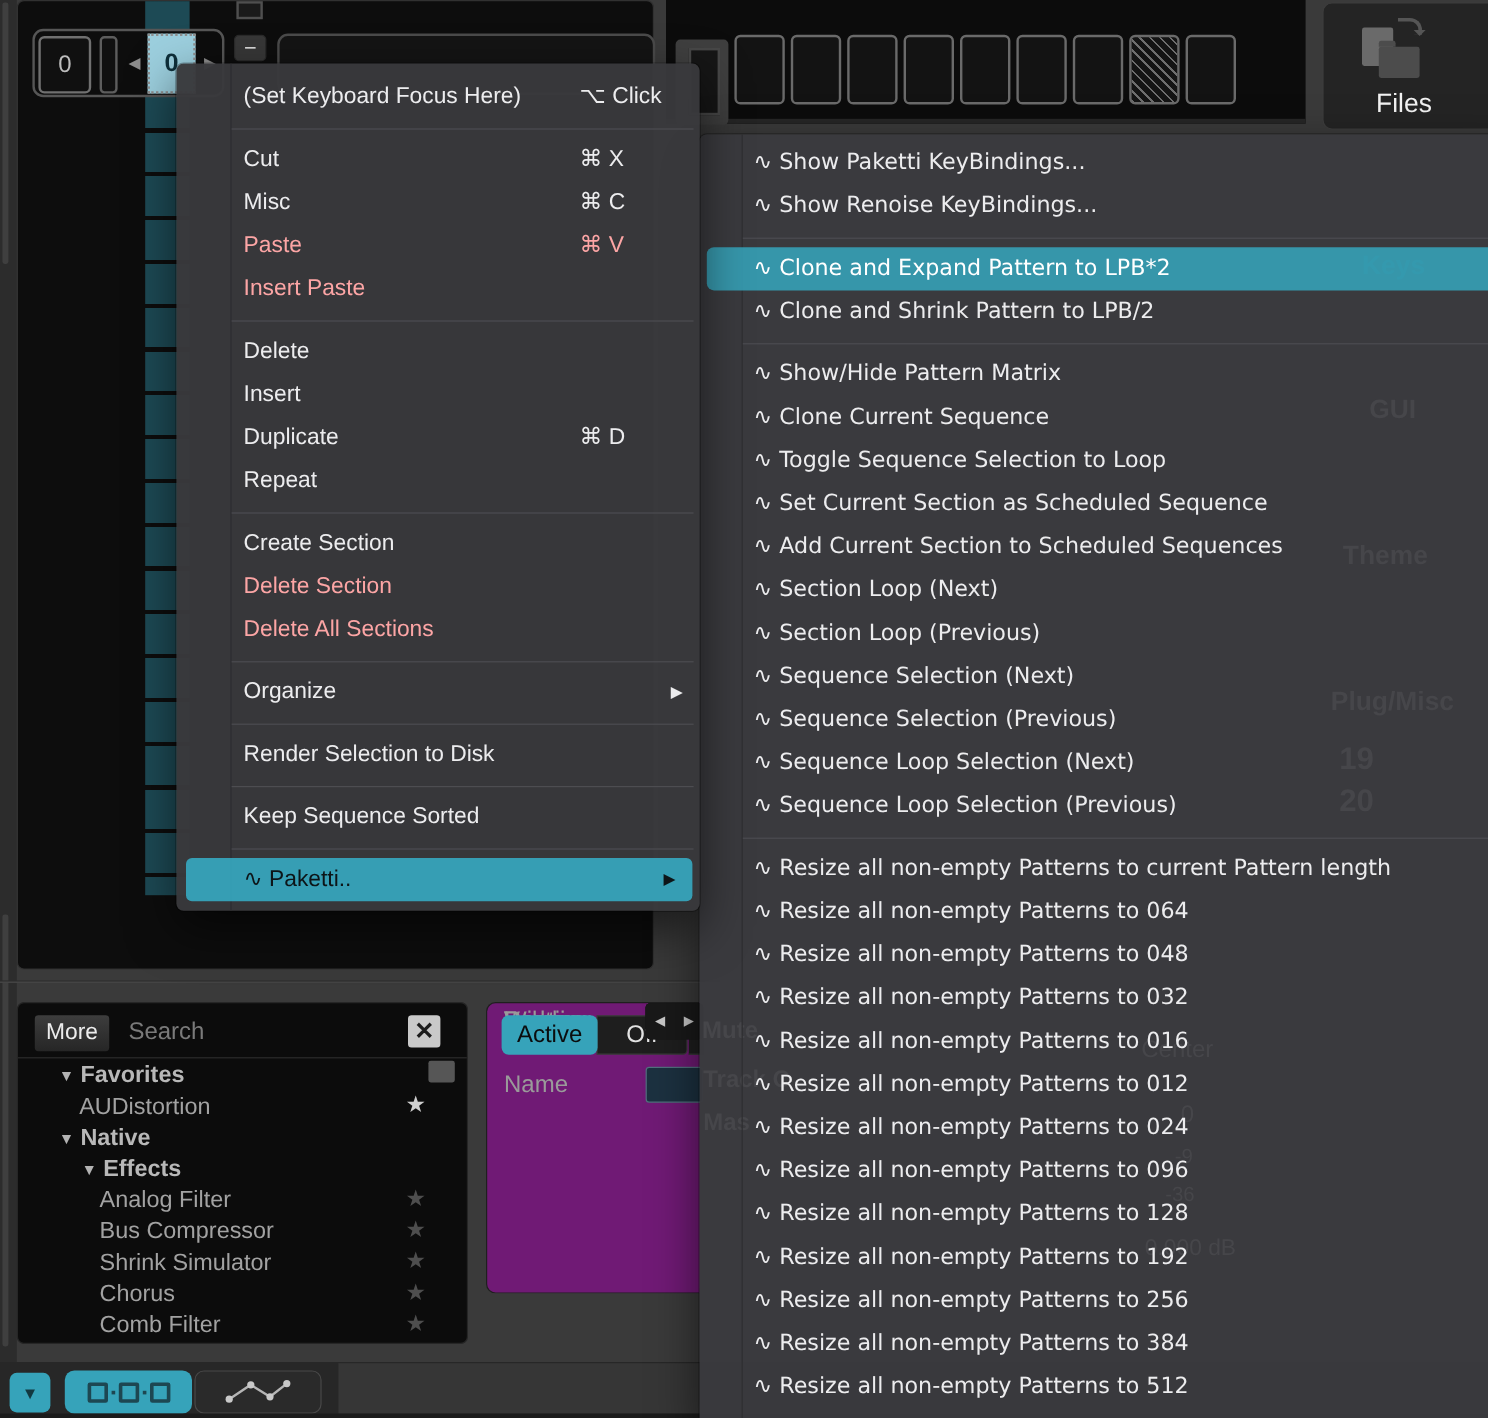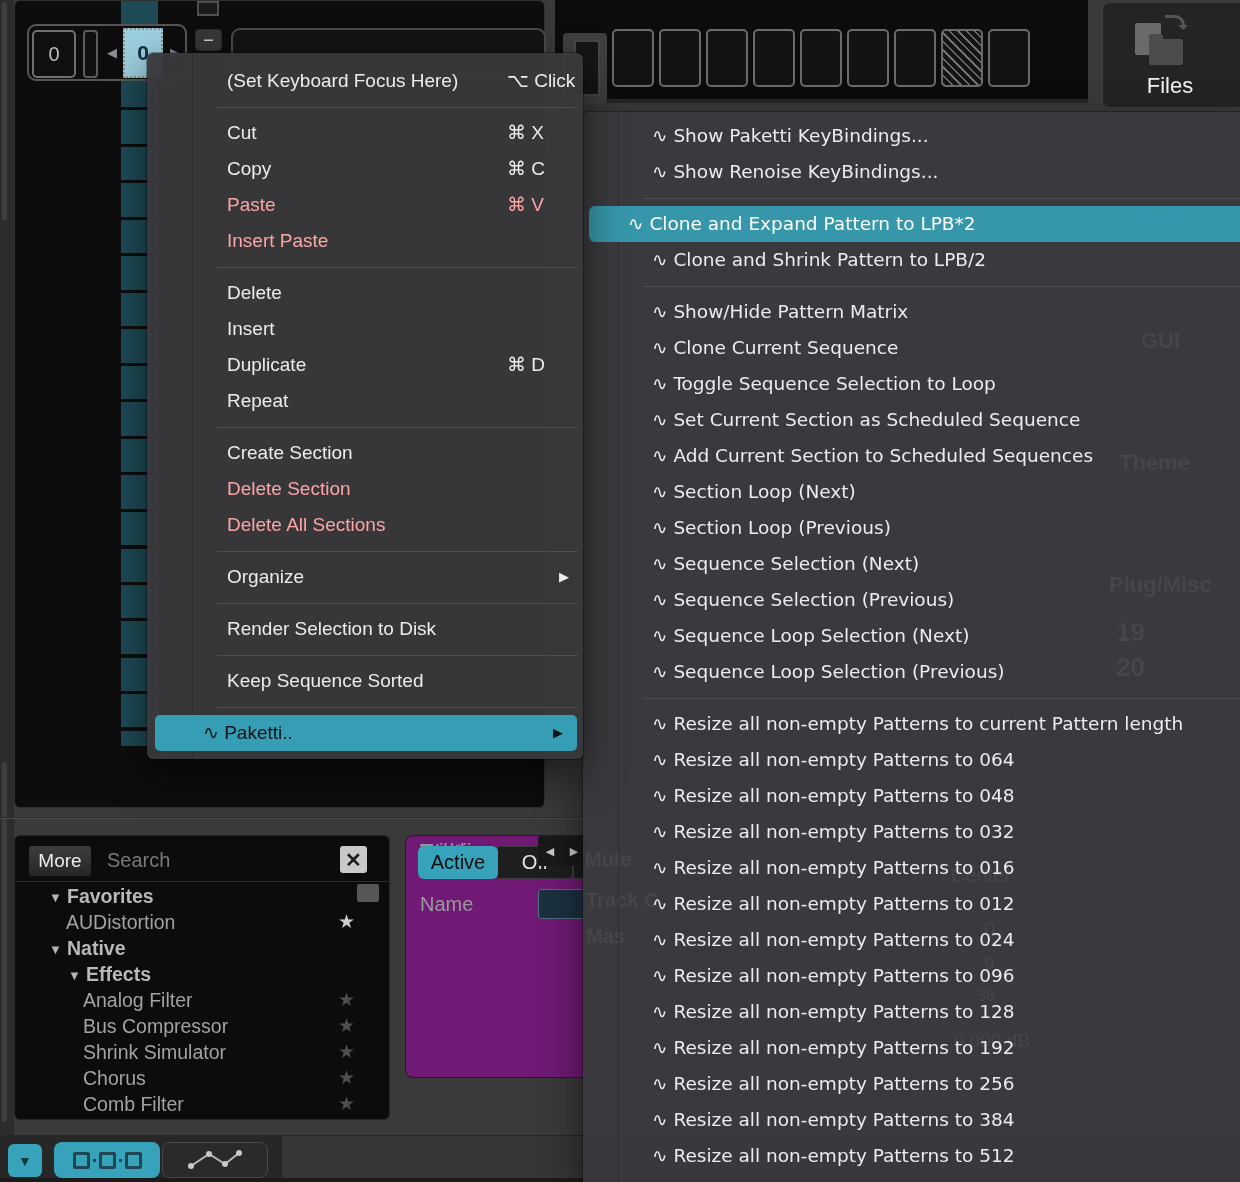--- a/index.html
+++ b/index.html
@@ -61,21 +61,21 @@
             border-bottom:none;border-left:none;border-radius:0 10px 0 0;}
   .fi-arrow::after{content:"";position:absolute;right:-6px;bottom:-6px;border:5px solid transparent;
                    border-top-color:#555;}
   .files-label{position:absolute;left:0;right:14px;bottom:8px;text-align:center;color:#f2f2f2;
                font-size:22px;font-weight:normal;}
 
   
   .menu{position:absolute;border-radius:6px;box-shadow:0 14px 40px rgba(0,0,0,.55),0 0 0 1px rgba(0,0,0,.3);
         font-size:19px;color:#ececee;}
   .menu .gutter-line{position:absolute;top:0;bottom:0;width:1px;background:#2e2e31;}
-  .mrow{position:relative;height:36px;line-height:36px;white-space:nowrap;margin-left:24px;}
+  .mrow{position:relative;height:36px;line-height:36px;white-space:nowrap;}
   .mrow.sep{height:16px;}
   .mrow.sep::after{content:"";position:absolute;height:1px;top:8px;background:#4d4d51;}
   .mrow.disabled{color:#fca5a5;}
   .mlabel{display:inline-block;}
   .mshort{position:absolute;left:336px;top:0;}
   .marrow{position:absolute;right:14px;top:0;font-size:13px;}
 
   
   #context-menu{left:147px;top:53px;width:436px;height:706px;background:rgba(57,57,60,0.97);
                 padding-top:10px;}
@@ -539,21 +539,21 @@
           <span class="marrow"></span>
         </div>
 
         <div class="mrow">
           <span class="mlabel">Cut</span>
           <span class="mshort">⌘ X</span>
           <span class="marrow"></span>
         </div>
 
         <div class="mrow">
-          <span class="mlabel">Copy</span>
+          <span class="mlabel">Misc</span>
           <span class="mshort">⌘ C</span>
           <span class="marrow"></span>
         </div>
 
         <div class="mrow disabled">
           <span class="mlabel">Paste</span>
           <span class="mshort">⌘ V</span>
           <span class="marrow"></span>
         </div>
 

